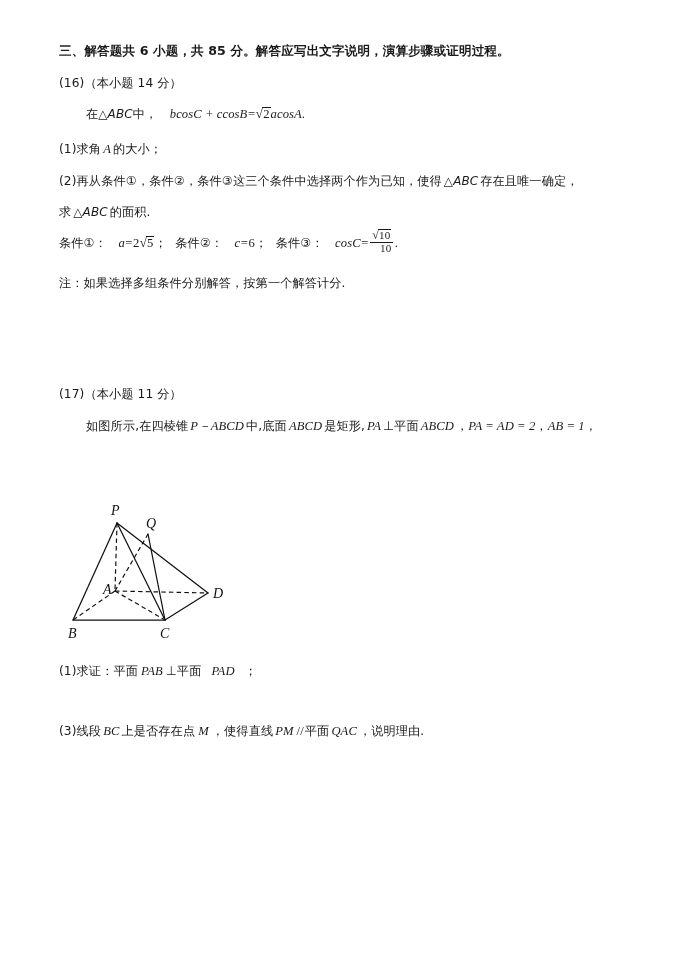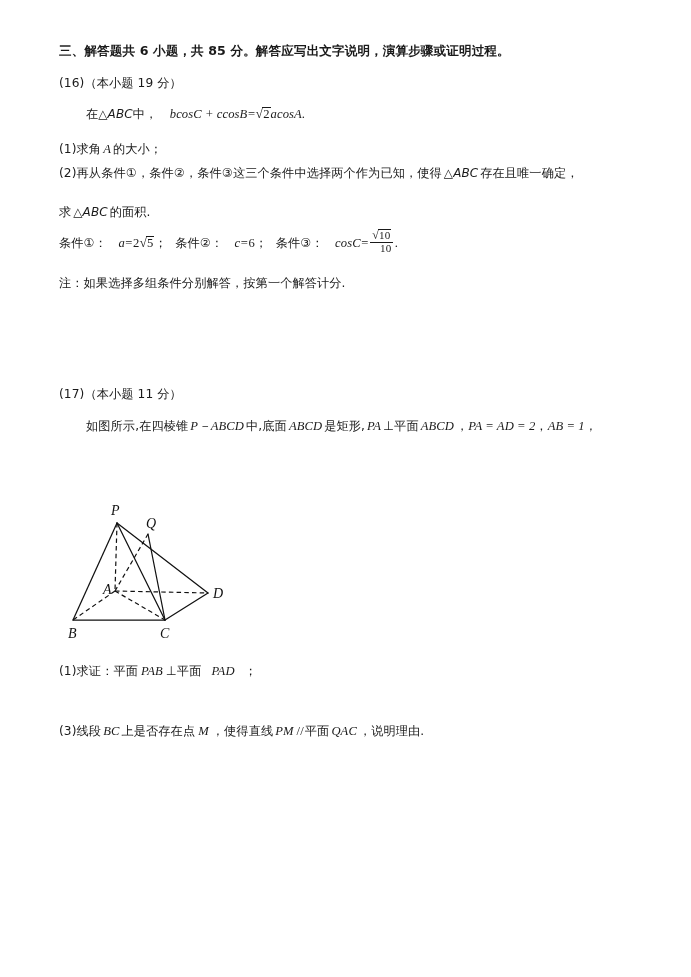--- a/index.html
+++ b/index.html
@@ -105,34 +105,34 @@
 </head>
 <body>
 
 <div class="page">
 
   <div class="line" id="sec-head">
     <span class="cn">三、解答题共 6 小题，共 85 分。解答应写出文字说明，演算步骤或证明过程。</span>
   </div>
 
   <div class="line prob-head" id="p16-head">
-    <span class="cn">(16)（本小题 19 分）</span>
+    <span class="cn">(16)（本小题 14 分）</span>
   </div>
 
   <div class="line indent" style="top:104px">
     <span class="cn">在</span><span class="tri mi">△ABC</span><span class="cn">中，</span>
     <span style="display:inline-block;width:6px"></span>
     <span class="mi">bcosC + ccosB</span><span class="op">=</span><span class="sqrt"><span class="rad">√</span><span class="rand mn">2</span></span><span class="mi">acosA</span><span class="mn">.</span>
   </div>
 
   <div class="line" style="left:59px; top:140px">
     <span class="cn">(1)</span><span class="cn">求角</span><span class="mi" style="padding:0 2px">A</span><span class="cn">的大小；</span>
   </div>
 
-  <div class="line" style="left:59px; top:164px">
+  <div class="line" style="left:59px; top:172px">
     <span class="cn">(2)</span><span class="cn">再从条件</span><span class="circnum">①</span><span class="cn">，条件</span><span class="circnum">②</span><span class="cn">，条件</span><span class="circnum">③</span><span class="cn">这三个条件中选择两个作为已知，使得</span><span class="tri mi" style="padding:0 2px">△ABC</span><span class="cn">存在且唯一确定，</span>
   </div>
 
   <div class="line" style="left:59px; top:203px">
     <span class="cn">求</span><span class="tri mi" style="padding:0 2px">△ABC</span><span class="cn">的面积.</span>
   </div>
 
   <div class="line" style="left:59px; top:230px">
     <span class="cn">条件①：</span>
     <span style="display:inline-block;width:5px"></span>

